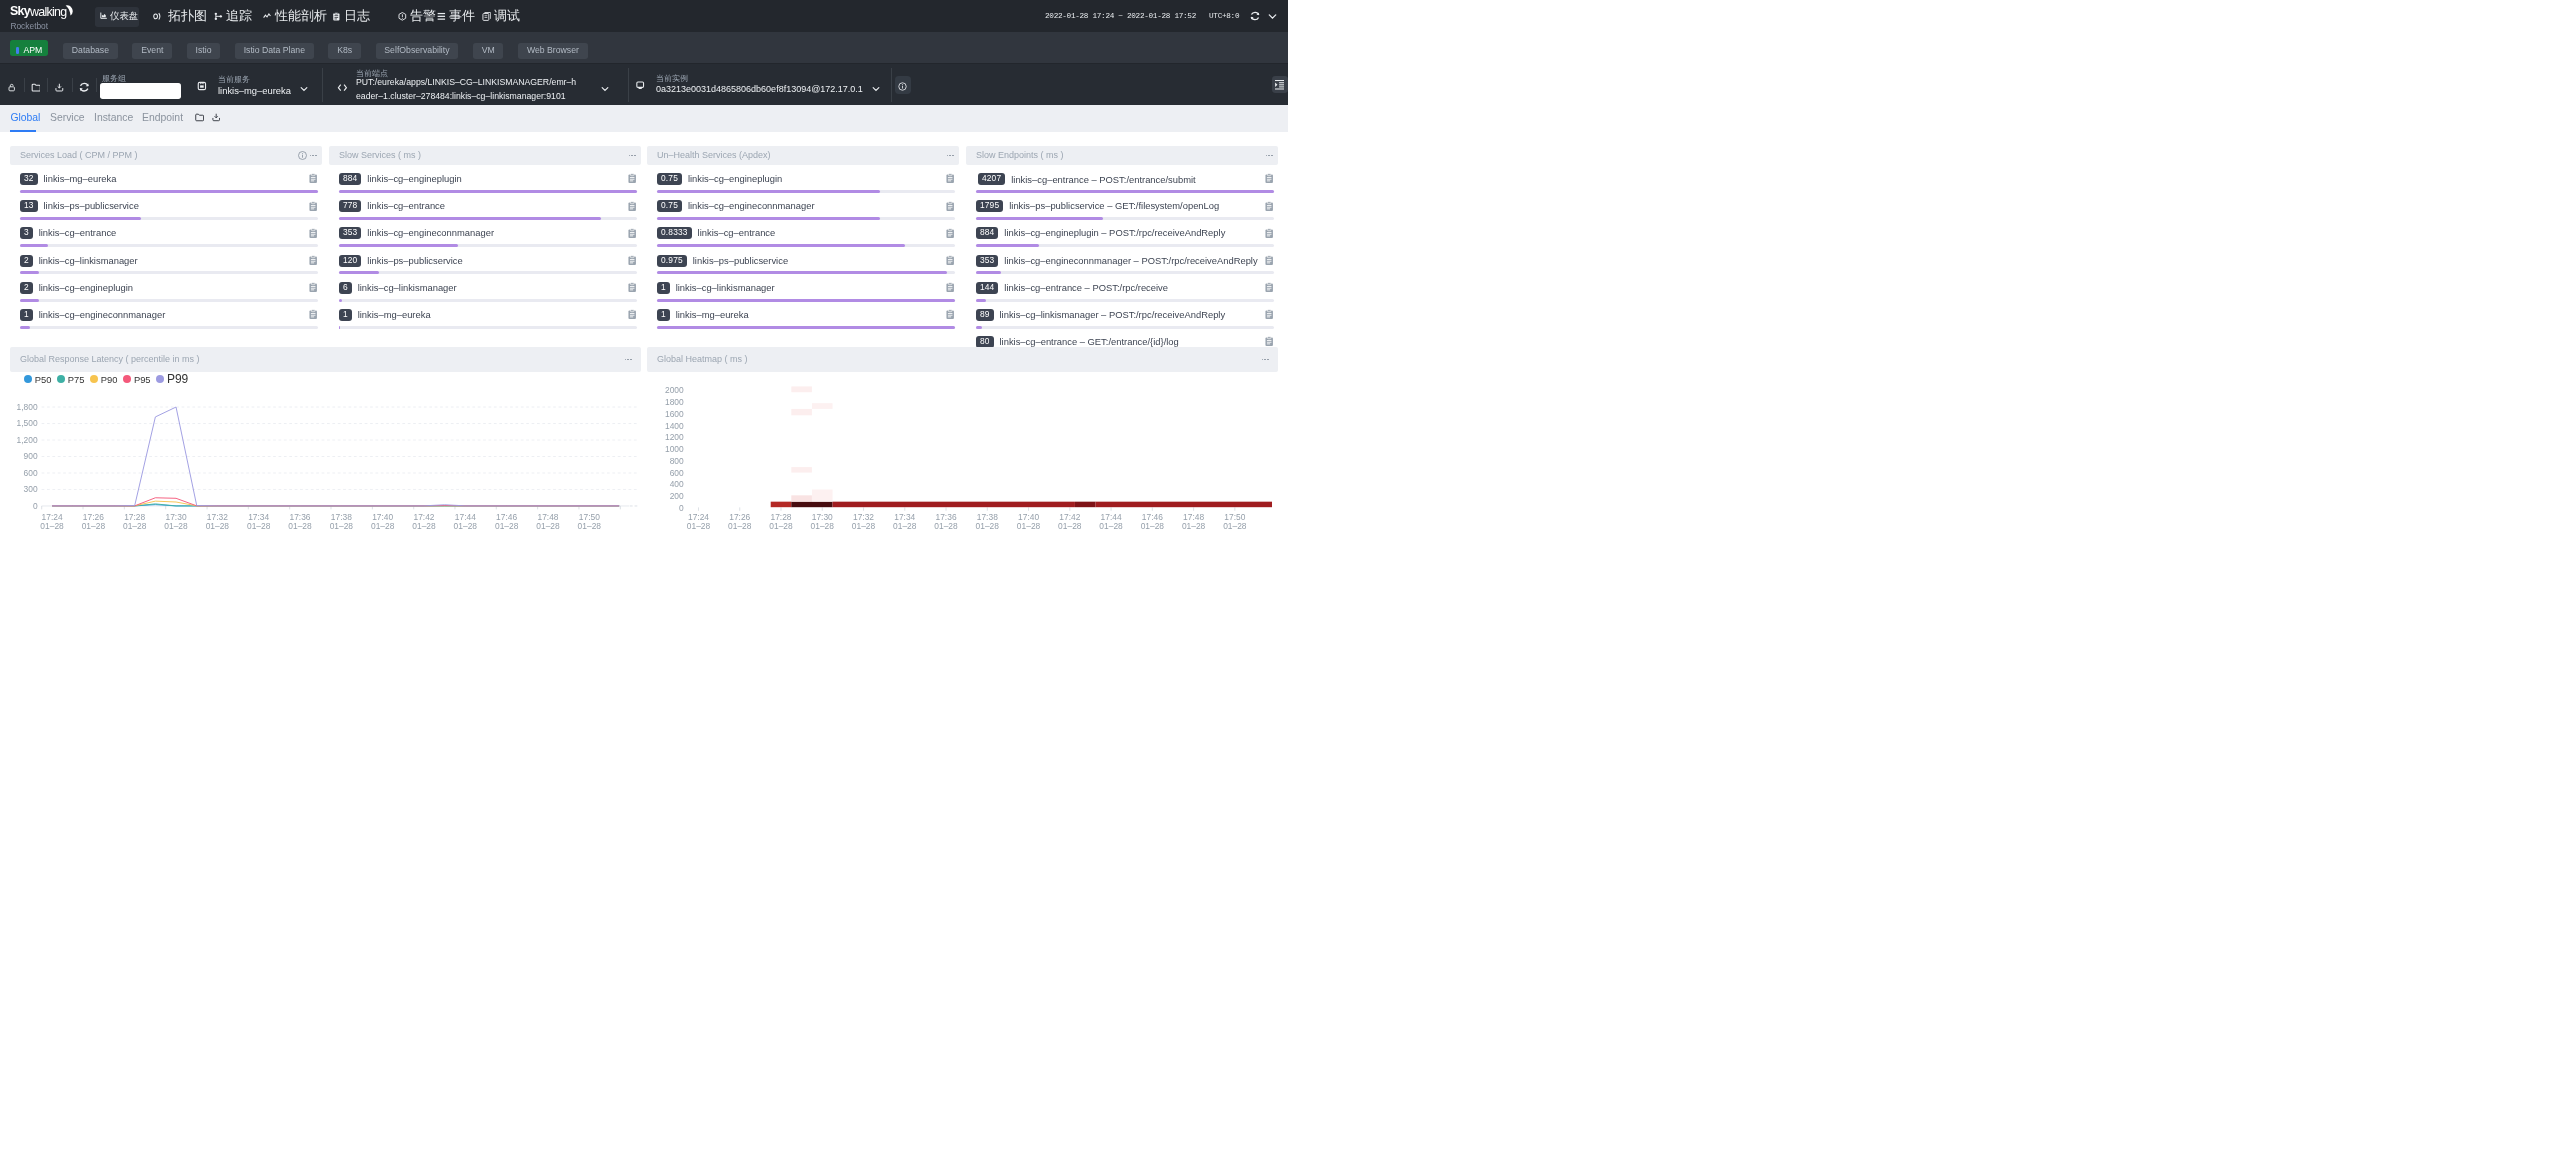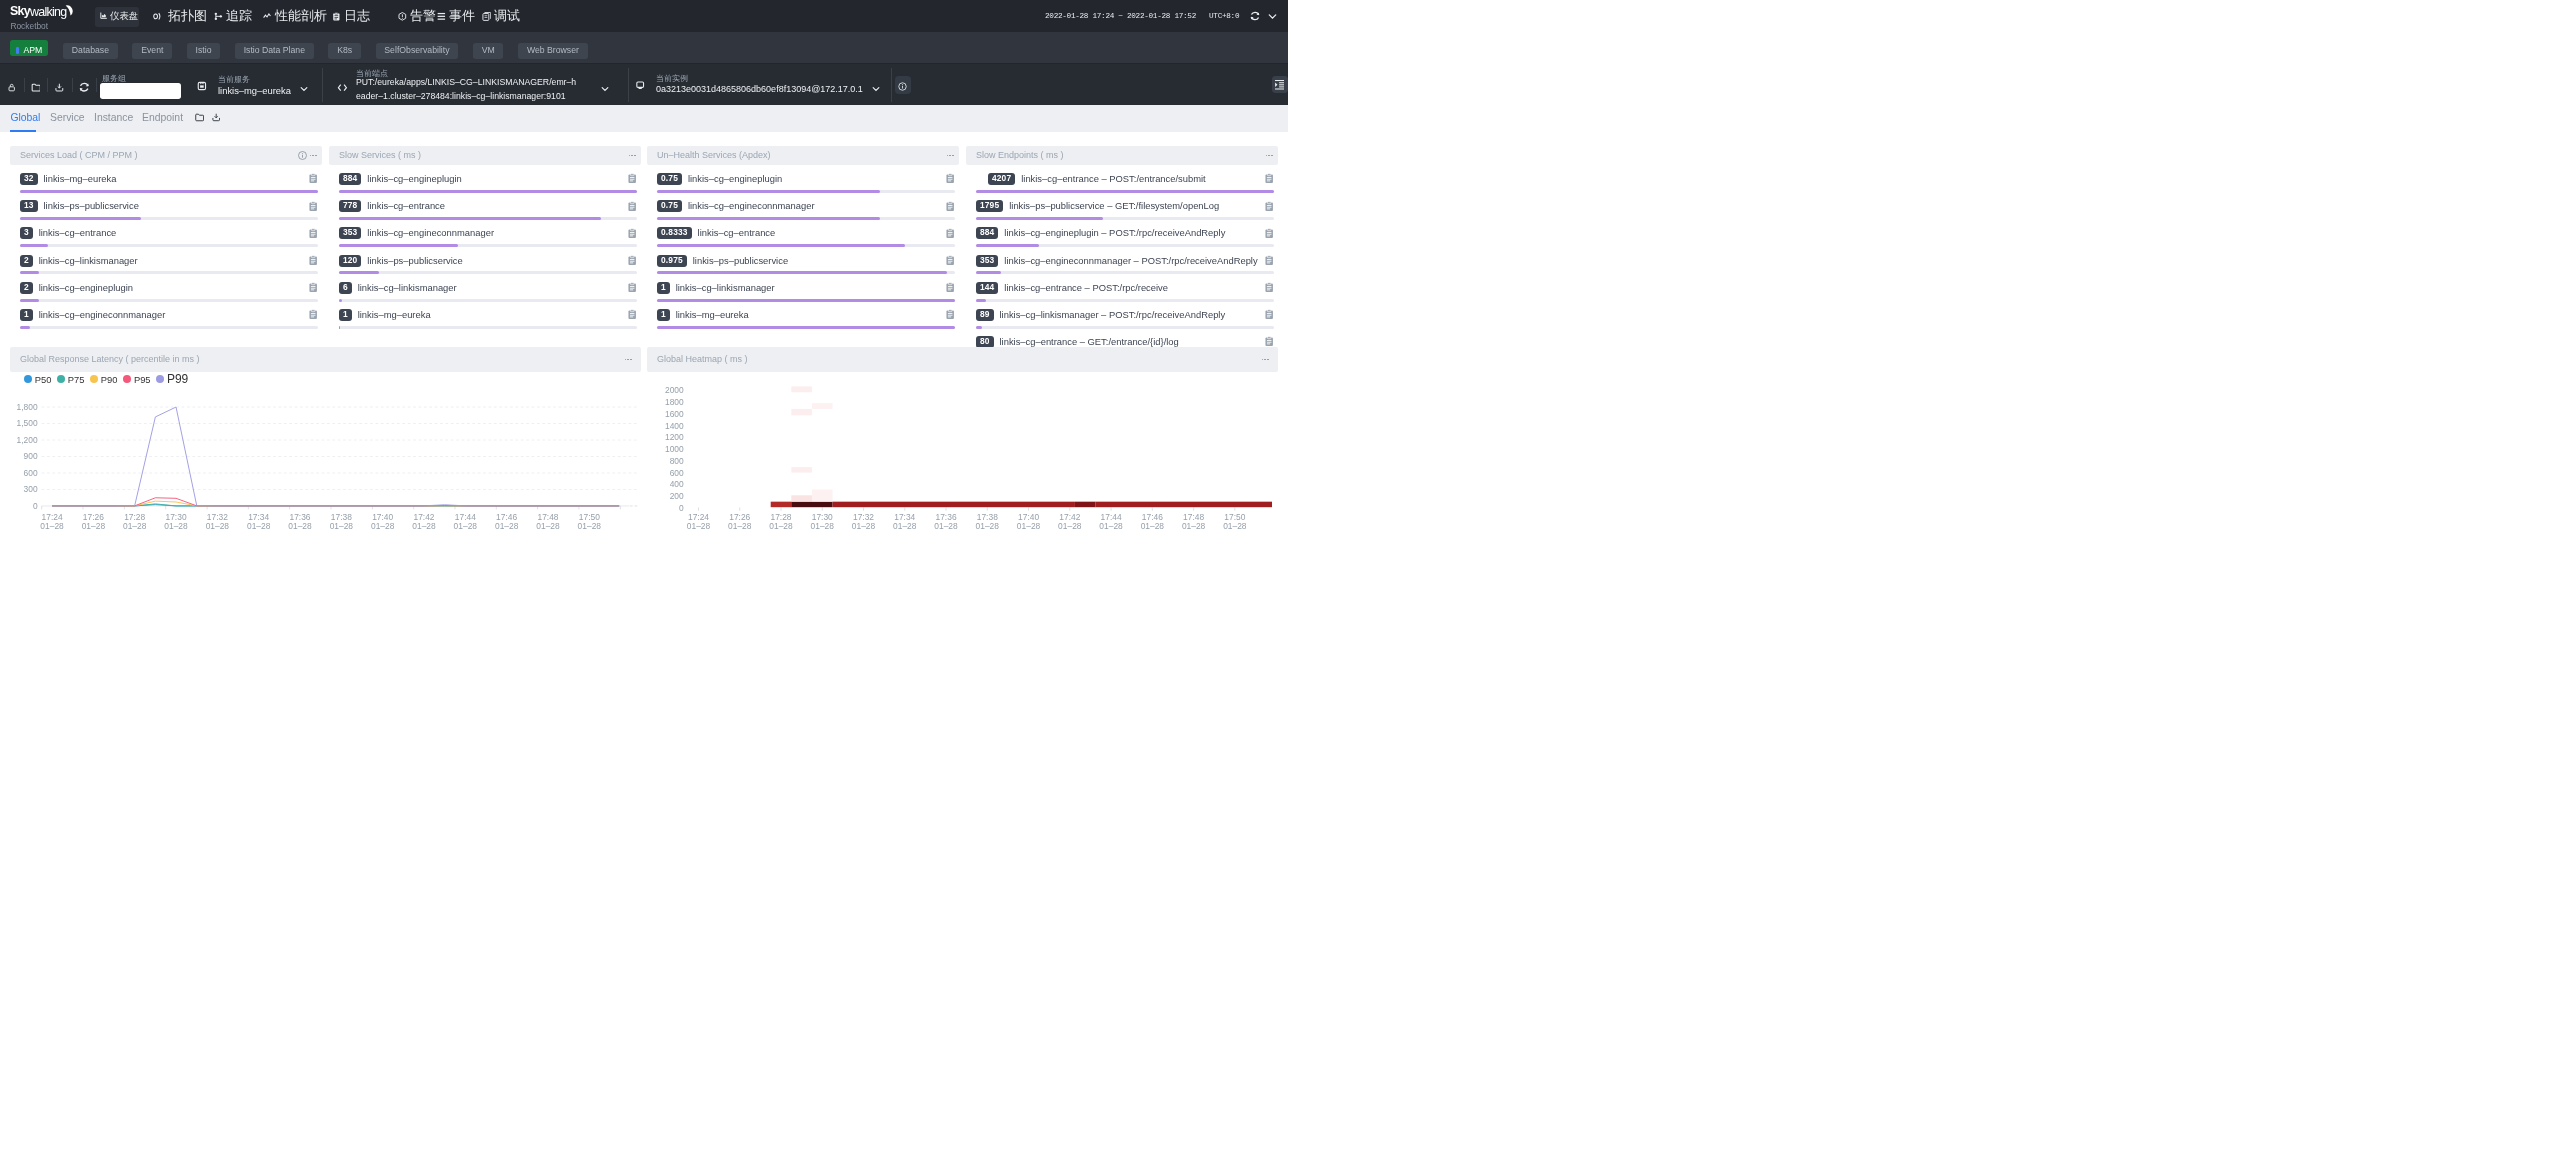--- a/index.html
+++ b/index.html
@@ -1,15 +1,15 @@
 <!DOCTYPE html>
 <html style="font-size:10.8px"><head><meta charset="utf-8"><style>
 * {margin:0;padding:0;box-sizing:border-box}
 html,body {width:1288px;height:582px;overflow:hidden;background:#fff;font-family:"Liberation Sans",sans-serif;position:relative}
-.badge {display:inline-block;background:#3d4452;color:#fff;font-size:8.4px;font-weight:bold;
+.badge {display:inline-block;background:#3d4452;color:#fff;font-size:8.4px;font-weight:normal;
   height:11.8px;line-height:11.8px;border-radius:3px;padding:0 3.9px;letter-spacing:0.2px}
 .rowname {font-size:9.4px;color:#3d4452;margin-left:6px;white-space:nowrap}
 .dot {width:1.5px;height:1.5px;border-radius:0.8px;background:#8a94a0;display:inline-block}
 .mitem {position:absolute;top:0;height:32px;line-height:32px;font-size:13px;color:#e8ebee;white-space:nowrap}
 .pill {height:15.5px;line-height:15.5px;border-radius:2.7px;background:#3f454e;color:#b2bac4;font-size:8.7px;
   padding:0 8.7px;display:inline-block;margin-right:11.8px}
 .slabel {position:absolute;font-size:8px;color:#9aa4b0;white-space:nowrap}
 .svalue {position:absolute;font-size:9px;color:#eef1f4;white-space:nowrap}
 </style></head><body>
 <div style="position:absolute;left:0;top:0;width:1288px;height:32px;background:#23272d">
@@ -466,21 +466,21 @@
 </div>
 <div style="position:absolute;left:966px;top:146px;width:312px;height:19px;background:#edeff3;border-radius:2px">
 <div style="position:absolute;left:10px;top:0;line-height:19px;font-size:9px;color:#9ca6b2">Slow Endpoints ( ms )</div>
 <div style="position:absolute;right:5.4px;top:0;height:19px;display:flex;align-items:center;gap:1.3px">
       <i class="dot"></i>
       <i class="dot"></i>
       <i class="dot"></i>
     </div>
 </div>
 <div style="position:absolute;left:966px;top:164px;width:312px;height:183px;overflow:hidden">
-<div style="position:absolute;left:22px;top:9px;height:11.8px;display:flex;align-items:flex-start">
+<div style="position:absolute;left:12px;top:9px;height:11.8px;display:flex;align-items:flex-end">
       <span class="badge">4207</span>
       <span class="rowname">linkis–cg–entrance – POST:/entrance/submit</span>
     </div>
 <svg style="position:absolute;left:299px;top:9.4px" width="8.4" height="10.8" viewBox="0 0 13 16">
 <rect x="0.7" y="2" width="11.6" height="13.3" rx="1.6" fill="#9aa4af"></rect>
 <rect x="3.8" y="0.8" width="5.4" height="3" rx="1" fill="#9aa4af" stroke="#fff" stroke-width="1"></rect>
 <rect x="3" y="6" width="7" height="1.3" fill="#fff"></rect>
       <rect x="3" y="8.6" width="7" height="1.3" fill="#fff"></rect>
       <rect x="3" y="11.2" width="5" height="1.3" fill="#fff"></rect>
 </svg>

